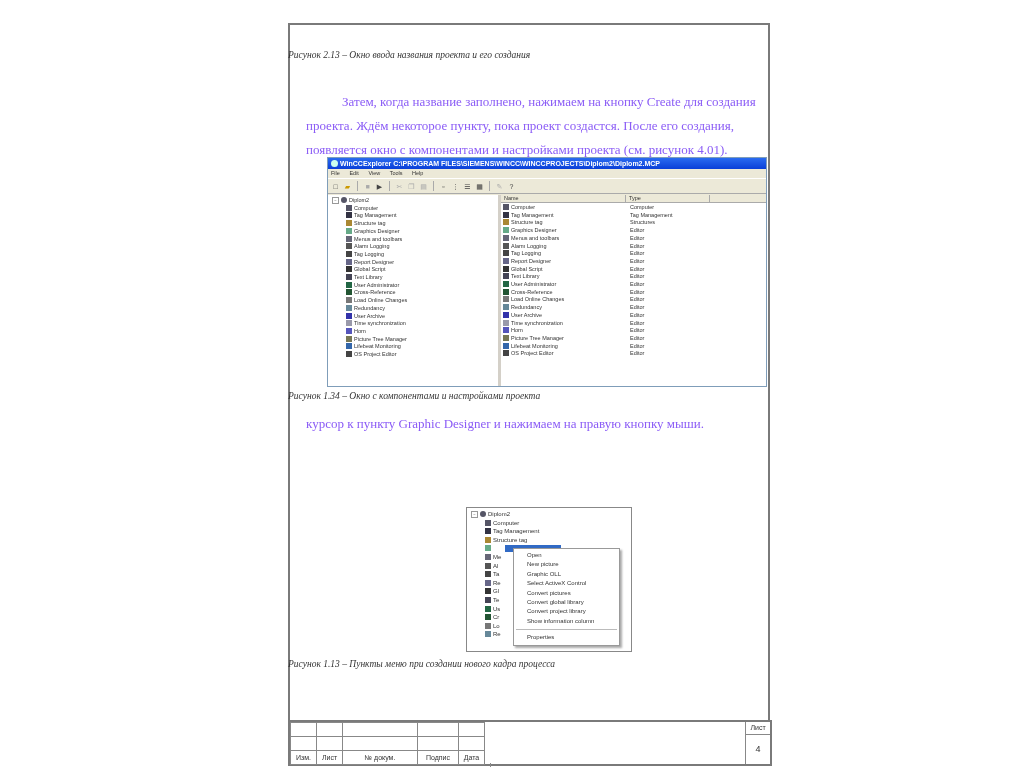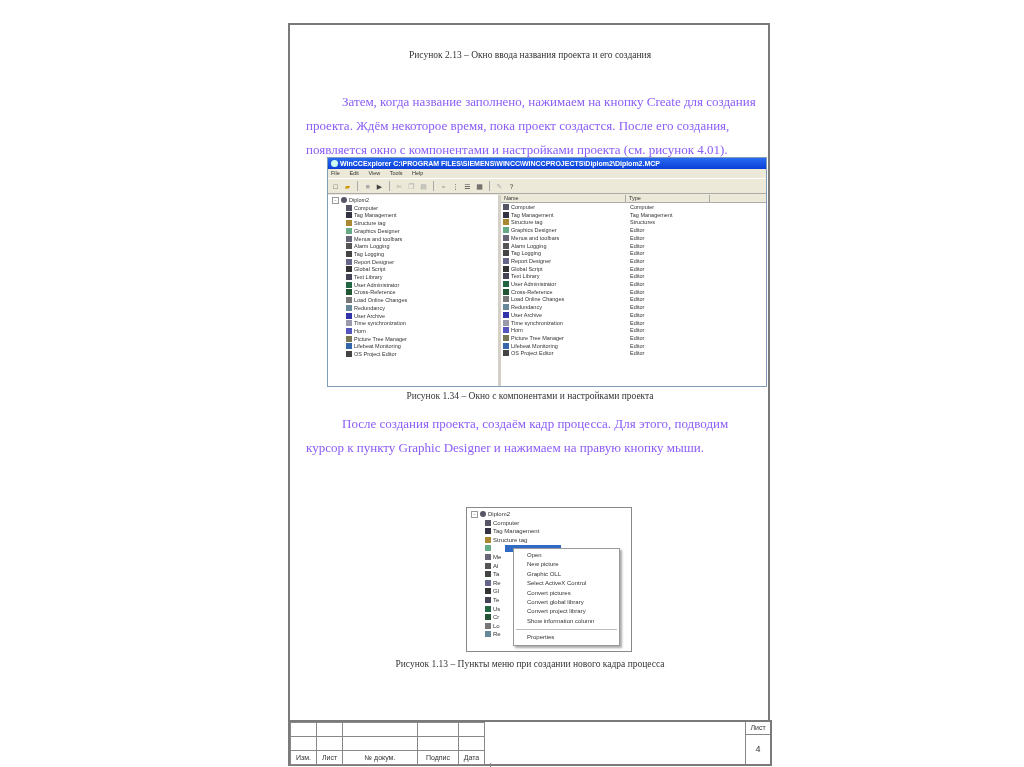--- a/index.html
+++ b/index.html
@@ -1,20 +1,20 @@
 <!DOCTYPE html>
 <html><head>
 <meta charset="utf-8">
 <style>
   html, body { margin:0; padding:0; }
   body { width:1024px; height:767px; background:#ffffff; position:relative; overflow:hidden;
          font-family:"Liberation Serif", serif; color:#222; }
   .frame { position:absolute; left:288px; top:23px; width:482px; height:742px;
            border:2px solid #7a7a7a; border-bottom:none; box-sizing:border-box; background:#fff; }
-  .cap { position:absolute; left:288px; width:484px; text-align:center; font-size:9.5px; color:#333; }
+  .cap { position:absolute; left:288px; width:484px; font-size:9.5px; color:#333;font-style:italic; }
   .para { position:absolute; left:306px; width:452px; font-size:13px; line-height:24px; text-align:justify;
           text-align-last:left; color:#8b5cf6; }
   .para .ind { display:inline-block; width:36px; }
 
   
   .win { position:absolute; left:327px; top:157px; width:440px; height:230px; background:#ece9d8;
          border:1px solid #7f9db9; box-sizing:border-box; overflow:hidden; font-family:"Liberation Sans", sans-serif; }
   .titlebar { height:11px; background:linear-gradient(#2a6bf0,#0a3fd8); color:#fff; font-size:7px; font-weight:bold;
               line-height:11px; padding-left:3px; white-space:nowrap; overflow:hidden; }
   .titlebar .ticon { display:inline-block; width:7px; height:7px; border-radius:50%; background:#cfe; margin-right:2px; vertical-align:-1px; }
@@ -65,21 +65,21 @@
 </style>
 </head>
 <body>
 
 <div class="frame"></div>
 
 <div class="cap" style="top:50px;">Рисунок 2.13 – Окно ввода названия проекта и его создания</div>
 
 <div class="para" style="top:90px;">
   <div><span class="ind"></span><span>Затем, когда название заполнено, нажимаем на кнопку Create для создания</span></div>
-  <div>проекта. Ждём некоторое время, пока проект создастся. После его создания,</div>
+  <div>проекта. Ждём некоторое пункту, пока проект создастся. После его создания,</div>
   <div>появляется окно с компонентами и настройками проекта (см. рисунок 4.01).</div>
 </div>
 
 <div class="win">
   <div class="titlebar"><span class="ticon"></span><span>WinCCExplorer   C:\PROGRAM FILES\SIEMENS\WINCC\WINCCPROJECTS\Diplom2\Diplom2.MCP</span></div>
   <div class="menubar">
     <span>File</span>
     <span>Edit</span>
     <span>View</span>
     <span>Tools</span>
@@ -217,21 +217,20 @@
             <span class="c2">Editor</span>
           </li>
         </ul>
     </div>
   </div>
 </div>
 
 <div class="cap" style="top:391px;">Рисунок 1.34 – Окно с компонентами и настройками проекта</div>
 
 <div class="para" style="top:412px;">
-  <div><span class="ind"></span><span>После создания проекта, создаём кадр процесса. Для этого, подводим</span></div>
   <div>курсор к пункту Graphic Designer и нажимаем на правую кнопку мыши.</div>
 </div>
 
 <div class="fig15">
   <ul class="tree" id="tree15">
     <li><span class="exp">−</span><span class="ico" style="border-radius:50%"></span><span>Diplom2</span></li>
   <li class="lvl1"><span class="ico" style="background:#556"></span><span>Computer</span></li>
       <li class="lvl1"><span class="ico" style="background:#334"></span><span>Tag Management</span></li>
       <li class="lvl1"><span class="ico" style="background:#a83"></span><span>Structure tag</span></li>
       <li class="lvl1"><span class="ico" style="background:#6a8"></span><span></span></li>

